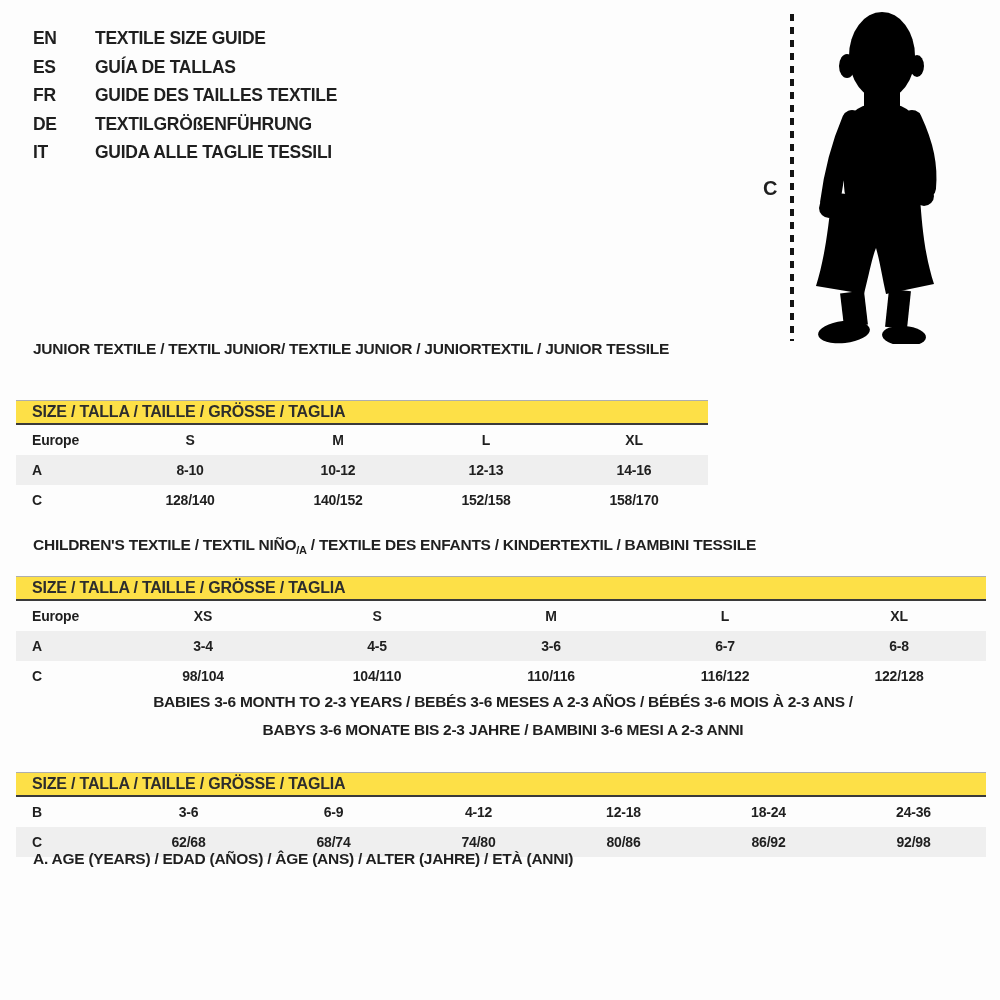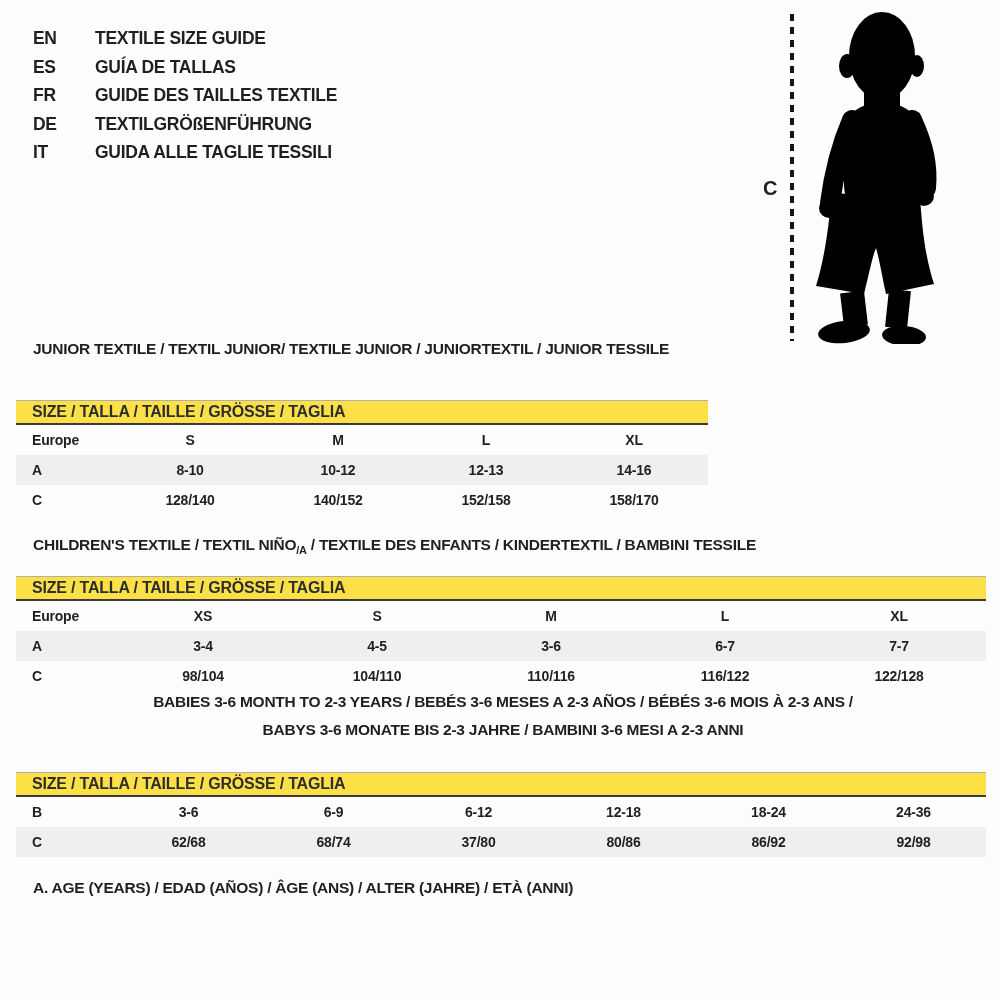--- a/index.html
+++ b/index.html
@@ -33,21 +33,21 @@
   .size-bar{
     height:25px;background:#fde047;border-top:1px solid #aeaeae;border-bottom:2px solid #3a3a3a;
     display:flex;align-items:center;padding-left:16px;box-sizing:border-box;
     font-weight:700;font-size:16px;color:#2d2d2d;letter-spacing:-0.2px;
   }
   .t-row{display:flex;height:30px;align-items:center;font-size:14px;font-weight:700;letter-spacing:-0.2px;}
   .t-row.shaded{background:#efefef;}
   .t-label{width:100px;flex:none;padding-left:16px;box-sizing:border-box;text-align:left;}
   .t-cell{flex:1;text-align:center;}
   
-  .legend{position:absolute;left:33px;top:873px;}
+  .legend{position:absolute;left:33px;top:844px;}
   .legend-line{font-size:15.5px;font-weight:700;line-height:29px;letter-spacing:-0.25px;}
 </style>
 </head>
 <body>
 
 <div class="page">
 
   <div class="lang-block">
     <div class="lang-row">
       <span class="lang-code">EN</span>
@@ -126,21 +126,21 @@
         <div class="t-cell">M</div>
         <div class="t-cell">L</div>
         <div class="t-cell">XL</div>
       </div>
       <div class="t-row shaded">
         <div class="t-label">A</div>
         <div class="t-cell">3-4</div>
         <div class="t-cell">4-5</div>
         <div class="t-cell">3-6</div>
         <div class="t-cell">6-7</div>
-        <div class="t-cell">7-7</div>
+        <div class="t-cell">6-8</div>
       </div>
       <div class="t-row">
         <div class="t-label">C</div>
         <div class="t-cell">98/104</div>
         <div class="t-cell">104/110</div>
         <div class="t-cell">110/116</div>
         <div class="t-cell">116/122</div>
         <div class="t-cell">122/128</div>
       </div>
     </div>
@@ -148,30 +148,30 @@
   <div class="section-title two-line" style="top:688px;text-align:center;">
     <div>BABIES 3-6 MONTH TO 2-3 YEARS / BEBÉS 3-6 MESES A 2-3 AÑOS / BÉBÉS 3-6 MOIS À 2-3 ANS /</div>
     <div>BABYS 3-6 MONATE BIS 2-3 JAHRE / BAMBINI 3-6 MESI A 2-3 ANNI</div>
   </div>
   <div class="size-table w-wide" style="top:772px;">
     <div class="size-bar">SIZE / TALLA / TAILLE / GRÖSSE / TAGLIA</div>
   <div class="t-row">
         <div class="t-label">B</div>
         <div class="t-cell">3-6</div>
         <div class="t-cell">6-9</div>
-        <div class="t-cell">6-12</div>
+        <div class="t-cell">4-12</div>
         <div class="t-cell">12-18</div>
         <div class="t-cell">18-24</div>
         <div class="t-cell">24-36</div>
       </div>
       <div class="t-row shaded">
         <div class="t-label">C</div>
         <div class="t-cell">62/68</div>
         <div class="t-cell">68/74</div>
-        <div class="t-cell">37/80</div>
+        <div class="t-cell">74/80</div>
         <div class="t-cell">80/86</div>
         <div class="t-cell">86/92</div>
         <div class="t-cell">92/98</div>
       </div>
     </div>
 
   <div class="legend">
     <div class="legend-line">A. AGE (YEARS) / EDAD (AÑOS) / ÂGE (ANS) / ALTER (JAHRE) / ETÀ (ANNI)</div>
   </div>
 

